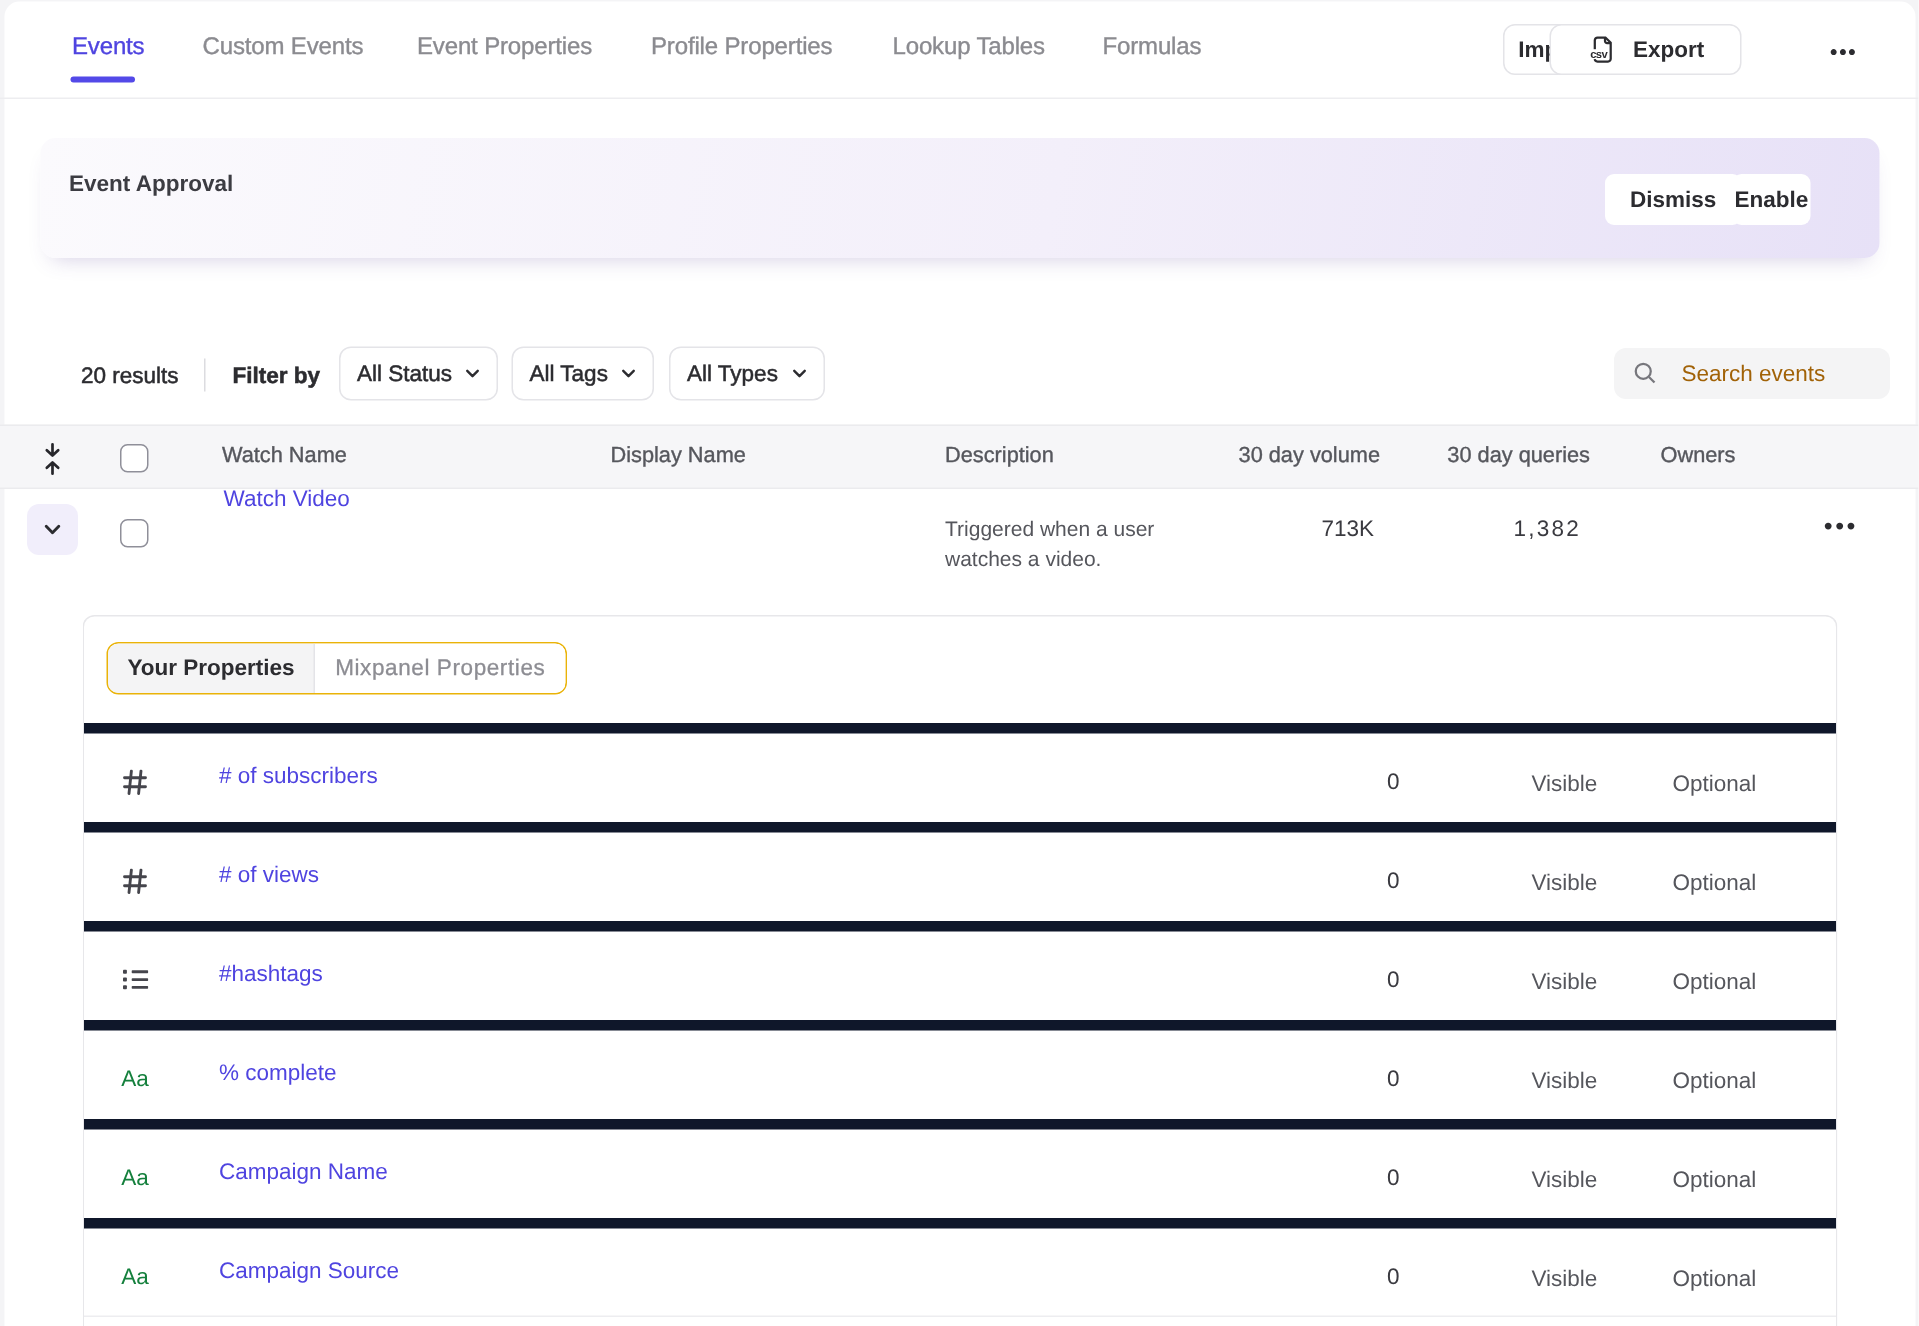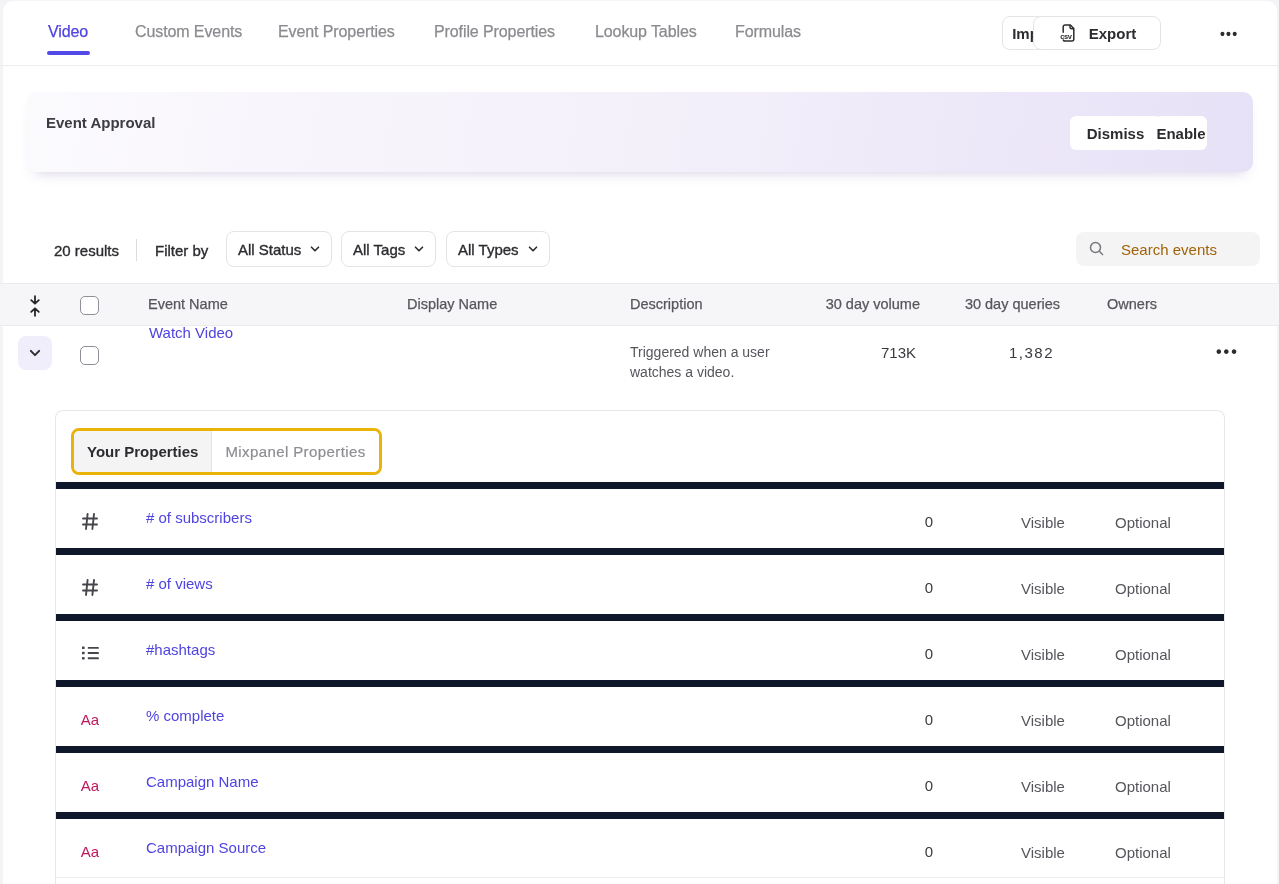--- a/index.html
+++ b/index.html
@@ -26,41 +26,41 @@
   .fdrop { position:absolute; top:231px; height:36px; background:#fff; border:1px solid #e4e4e8; border-radius:8px; display:flex; align-items:center; font-size:15px; font-weight:500; -webkit-text-stroke:0.35px #2c2c30; color:#2c2c30; padding:0 11px; }
   .caret { width:10px; height:10px; margin-left:9px; }
 
   
   .thead { position:absolute; left:0; top:283px; width:1279px; height:43px; background:#f6f6f8; border-top:1px solid #ebebee; border-bottom:1px solid #ebebee; }
   .th { position:absolute; top:12px; font-size:14.5px; font-weight:500; -webkit-text-stroke:0.25px #56575d; color:#56575d; white-space:nowrap; }
   .checkbox { position:absolute; width:19px; height:19px; border:1.5px solid #8f8f99; border-radius:5px; background:#fff; }
 
   
   .panel { position:absolute; left:55px; top:410px; width:1170px; height:474px; border:1px solid #e7e7ea; border-radius:8px 8px 0 0; border-bottom:none; background:#fff; }
-  .tabs { position:absolute; left:15px; top:17px; height:47px; display:flex; border:3px solid #eab308; border-radius:8px; overflow:hidden; }
+  .tabs { position:absolute; left:15px; top:17px; height:35px; display:flex; border:1px solid #eab308; border-radius:8px; overflow:hidden; }
   .tab { display:flex; align-items:center; justify-content:center; font-size:15px; font-weight:600; padding:0 13px; }
   .tab.on { background:#f4f4f5; color:#2c2c30; border-right:1px solid #e4e4e8; }
   .tab.off { background:#fff; color:#8d8d93; font-weight:500; letter-spacing:0.4px; -webkit-text-stroke:0.2px #8d8d93; }
   .prow { position:absolute; left:0; width:1168px; height:66px; border-top:7px solid #0f172a; }
-  .picon { position:absolute; left:16px; top:0; width:36px; height:66px; display:flex; align-items:center; justify-content:center; color:#be185d; padding-bottom:2px; }
+  .picon { position:absolute; left:16px; top:0; width:36px; height:66px; display:flex; align-items:center; justify-content:center; color:#15803d; padding-bottom:2px; }
   .pname { position:absolute; left:90px; top:20px; font-size:15px; color:#4f44e0; }
   .pzero { position:absolute; left:817px; width:60px; text-align:right; top:24px; font-size:15px; color:#3a3a40; }
   .pvis  { position:absolute; left:965px; top:25px; font-size:15px; color:#55565c; }
   .popt  { position:absolute; left:1059px; top:25px; font-size:15px; color:#55565c; }
 
   .link { color:#4f44e0; }
   .gray { color:#55565c; }
   .dots { letter-spacing:2px; font-weight:700; color:#2c2c30; }
 </style>
 </head>
 <body>
 <div class="card"></div>
 
 <div class="nav"></div>
-<div class="navitem active" style="left:48px;">Video</div>
+<div class="navitem active" style="left:48px;">Events</div>
 <div class="nav-underline" style="left:47px;"></div>
 <div class="navitem" style="left:135px;">Custom Events</div>
 <div class="navitem" style="left:278px;">Event Properties</div>
 <div class="navitem" style="left:434px;">Profile Properties</div>
 <div class="navitem" style="left:595px;">Lookup Tables</div>
 <div class="navitem" style="left:735px;">Formulas</div>
 
 <div class="topbtn" style="left:1002px; width:86px;">Import
   <svg class="caret" viewBox="0 0 10 10" fill="none" stroke="#2c2c30" stroke-width="1.6" stroke-linecap="round" stroke-linejoin="round">
       <path d="M1.5 3.2 L5 6.8 L8.5 3.2"></path>
@@ -78,21 +78,21 @@
 <div class="abs dots" style="left:1220px; top:26px; font-size:14px; letter-spacing:1.2px;">•••</div>
 
 <div class="banner">
   <h3 style="position:absolute; left:19px; top:22px;">Event Approval</h3>
   <div class="bbtn" style="left:1043px; width:91px;">Dismiss</div>
   <div class="bbtn" style="left:1128px; width:52px;">Enable</div>
 </div>
 
 <div class="abs" style="left:54px; top:242px; font-size:15px; font-weight:500; -webkit-text-stroke:0.35px #2c2c30; color:#2c2c30;">20 results</div>
 <div class="abs" style="left:136px; top:239px; width:1px; height:22px; background:#dcdce0;"></div>
-<div class="abs" style="left:155px; top:242px; font-size:15px; font-weight:400; -webkit-text-stroke:0.35px #2c2c30; color:#2c2c30;">Filter by</div>
+<div class="abs" style="left:155px; top:242px; font-size:15px; font-weight:700; -webkit-text-stroke:0.35px #2c2c30; color:#2c2c30;">Filter by</div>
 <div class="fdrop" style="left:226px;">All Status
   <svg class="caret" viewBox="0 0 10 10" fill="none" stroke="#2c2c30" stroke-width="1.6" stroke-linecap="round" stroke-linejoin="round">
       <path d="M1.5 3.2 L5 6.8 L8.5 3.2"></path>
     </svg>
 </div>
 <div class="fdrop" style="left:341px;">All Tags
   <svg class="caret" viewBox="0 0 10 10" fill="none" stroke="#2c2c30" stroke-width="1.6" stroke-linecap="round" stroke-linejoin="round">
       <path d="M1.5 3.2 L5 6.8 L8.5 3.2"></path>
     </svg>
 </div>
@@ -108,21 +108,21 @@
   </svg>
   <div style="position:absolute; left:45px; top:9px; font-size:15px; color:#a16207;">Search events</div>
 </div>
 
 <div class="thead">
   <svg class="abs" style="left:29px; top:11px;" width="12" height="22" viewBox="0 0 12 22" fill="none" stroke="#26262b" stroke-width="1.8" stroke-linecap="round" stroke-linejoin="round">
     <path d="M6 1.2 V8 M2.2 5.1 L6 8.7 L9.8 5.1"></path>
     <path d="M6 20.8 V14 M2.2 16.9 L6 13.3 L9.8 16.9"></path>
   </svg>
   <div class="checkbox" style="left:80px; top:11.5px;"></div>
-  <div class="th" style="left:148px;">Event Name</div>
+  <div class="th" style="left:148px;">Watch Name</div>
   <div class="th" style="left:407px;">Display Name</div>
   <div class="th" style="left:630px;">Description</div>
   <div class="th" style="left:740px; width:180px; text-align:right;">30 day volume</div>
   <div class="th" style="left:880px; width:180px; text-align:right;">30 day queries</div>
   <div class="th" style="left:1107px;">Owners</div>
 </div>
 
 <div class="abs" style="left:18px; top:336px; width:34px; height:34px; background:#f1eefb; border-radius:8px;">
   <svg width="12" height="12" viewBox="0 0 10 10" fill="none" stroke="#2c2c30" stroke-width="1.6" stroke-linecap="round" stroke-linejoin="round" style="position:absolute;left:11px;top:11px;">
       <path d="M1.5 3.2 L5 6.8 L8.5 3.2"></path>

